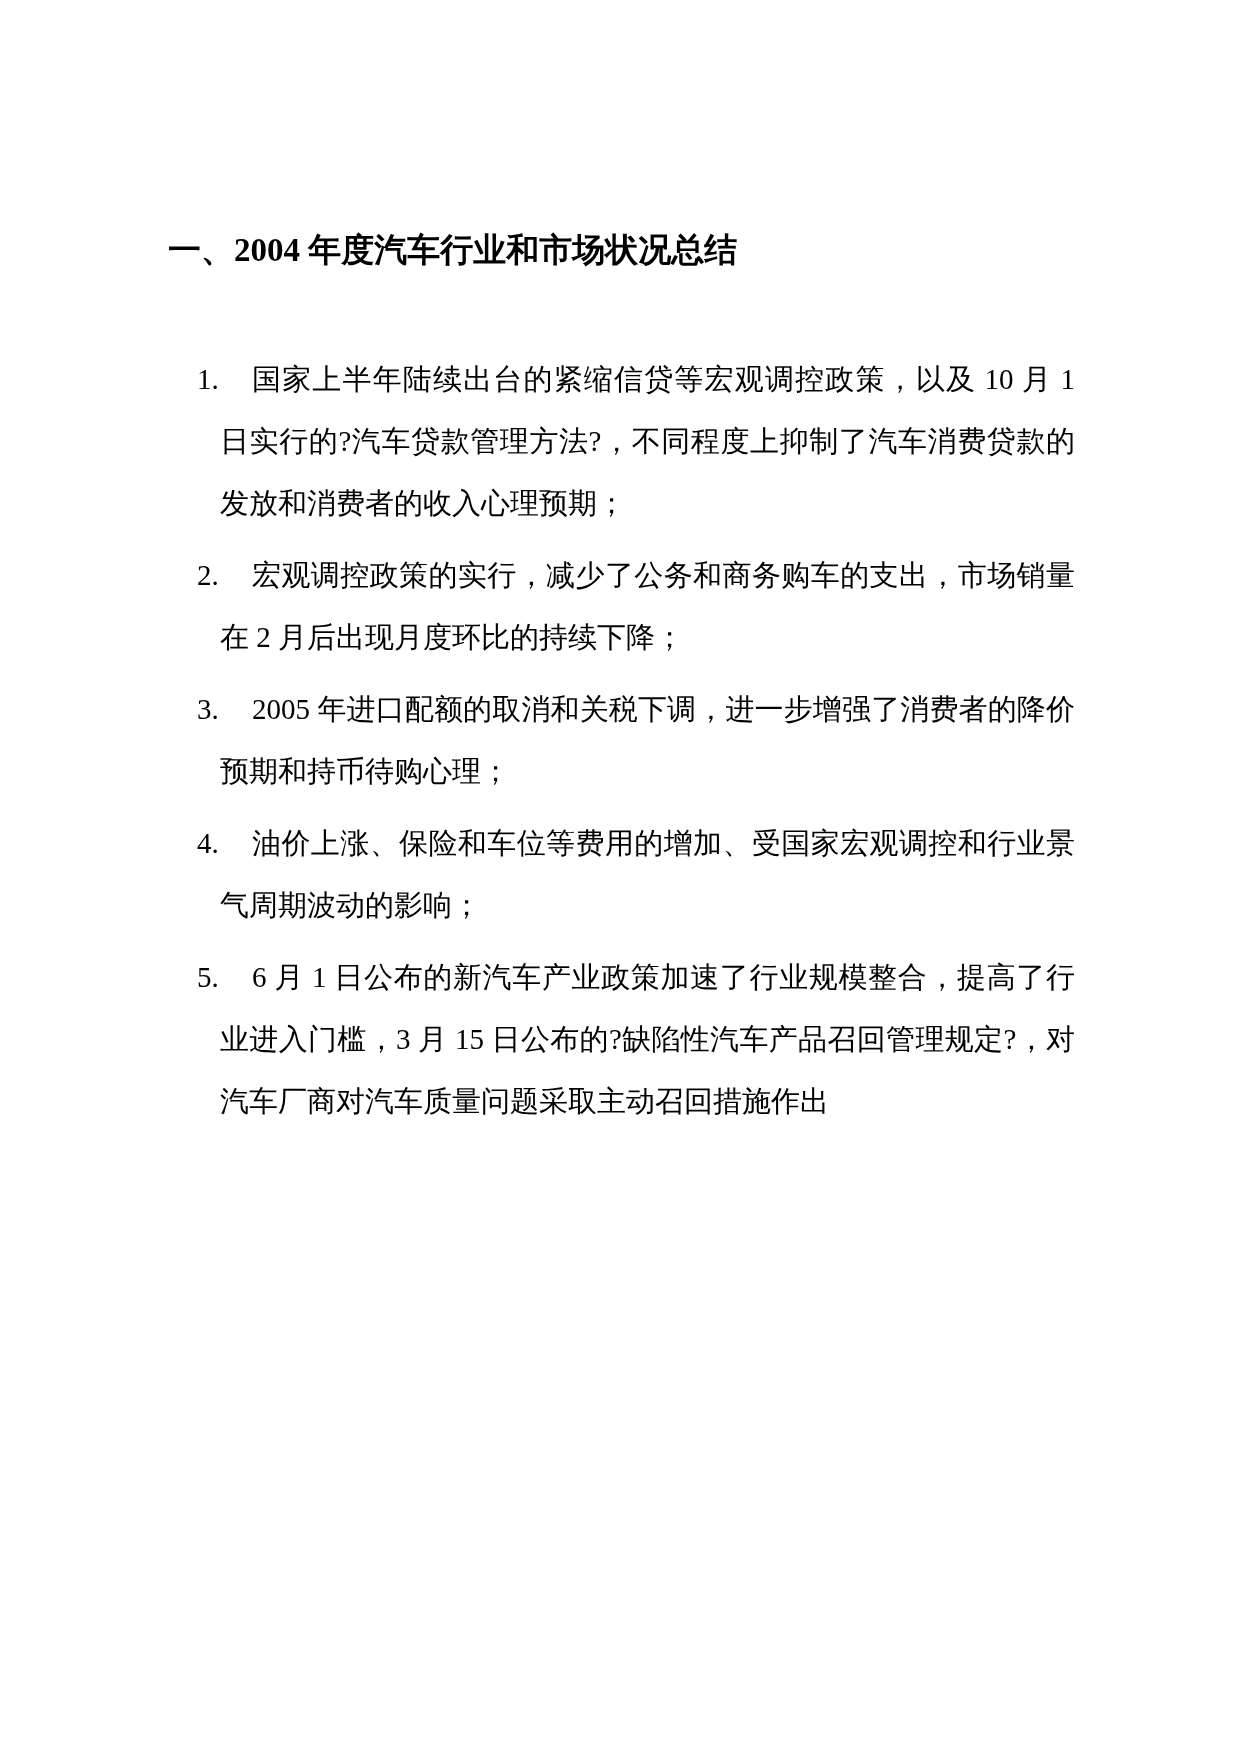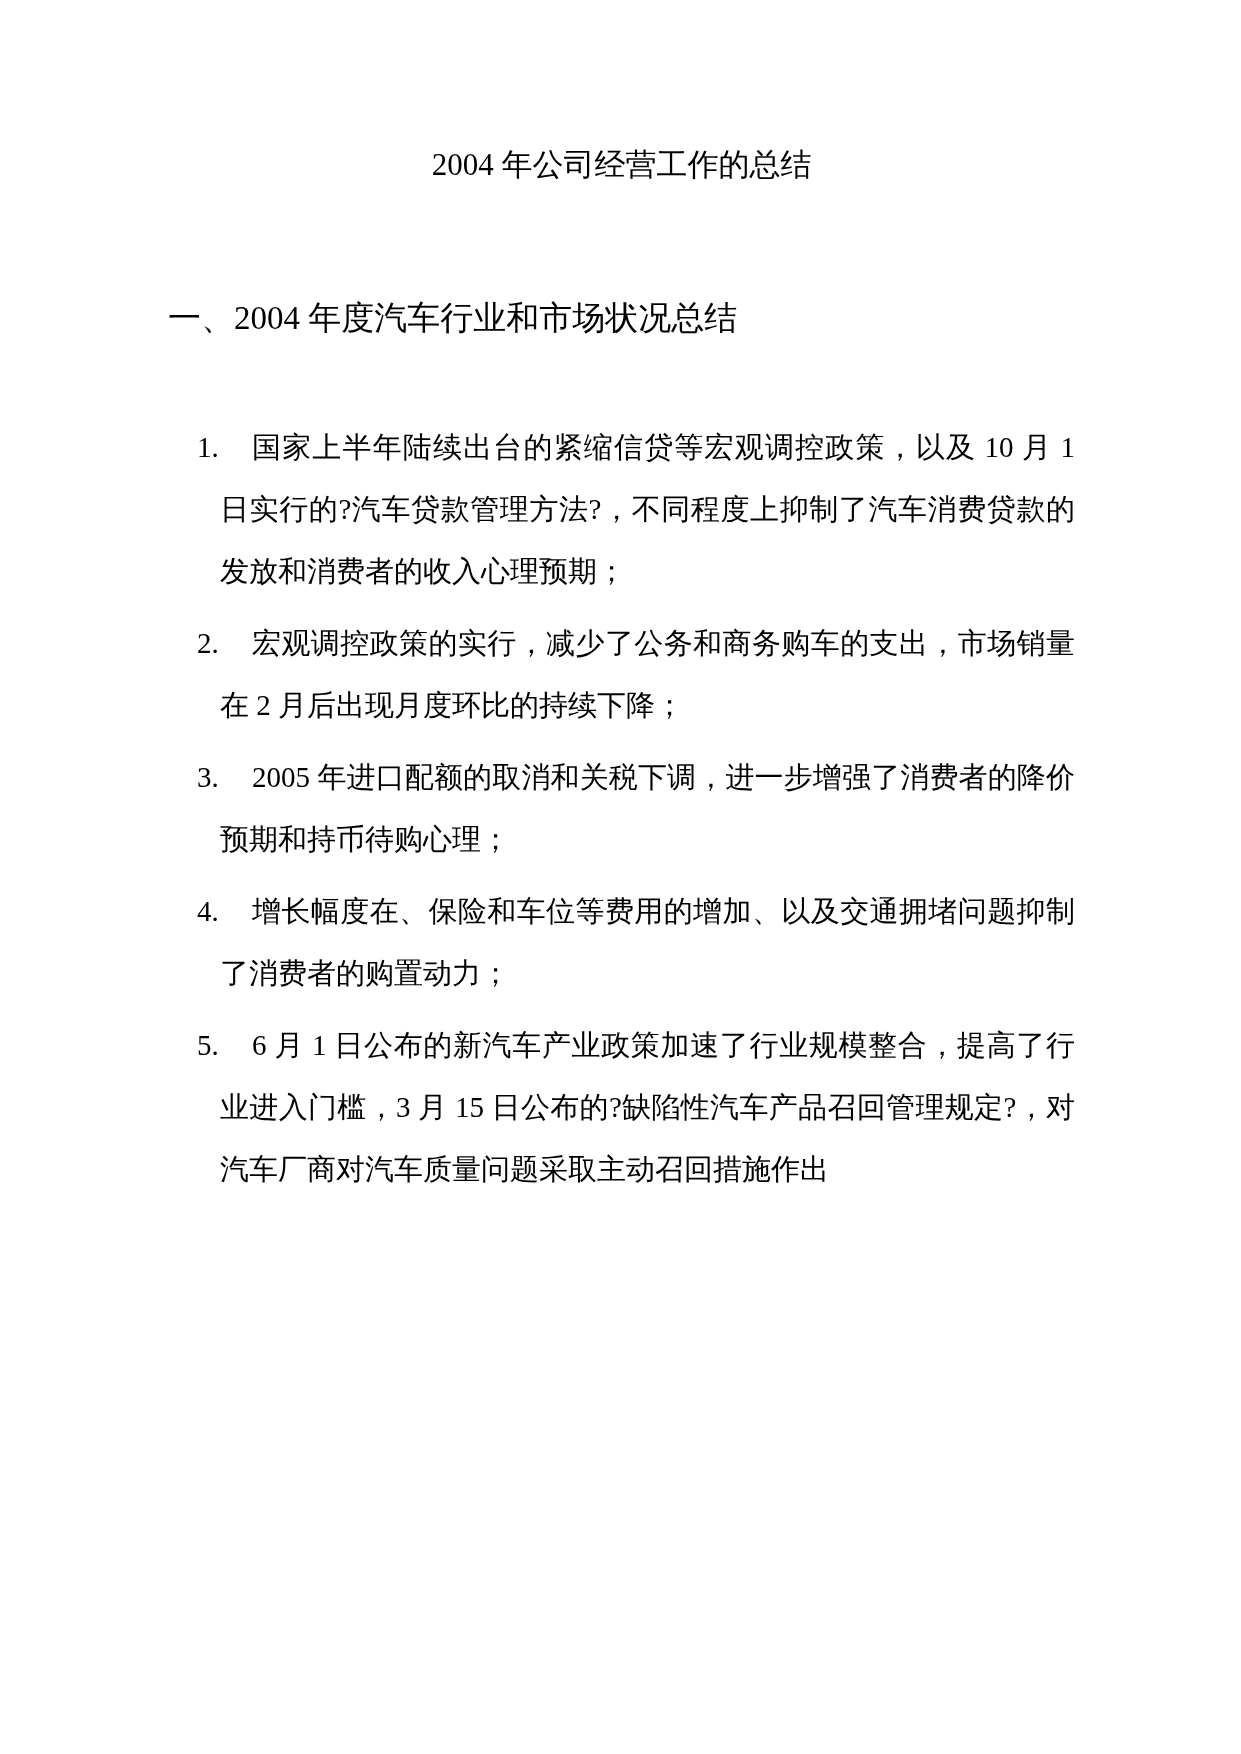--- a/index.html
+++ b/index.html
@@ -24,23 +24,23 @@
   }
   .doc-title {
     font-size: 31px;
     font-weight: normal;
     line-height: 44px;
     text-align: center;
     margin: 0;
   }
   .doc-heading {
     font-size: 33px;
-    font-weight: normal;
+    font-weight: bold;
     line-height: 46px;
-    margin: 108px 0 0 0;
+    margin: 84px 0 0 0;
   }
   .doc-body {
     margin-top: 75px;
     font-size: 29px;
     line-height: 62px;
   }
   .para {
     margin: 0 0 12px 0;
     text-align: justify;
     text-indent: 32px;
@@ -57,21 +57,20 @@
     left: 29px;
     top: 0;
     text-indent: 0;
   }
 </style>
 </head>
 <body>
 
 <div class="doc-page">
 
-  <h1 class="doc-title">2004 年公司经营工作的总结</h1>
 
   <h2 class="doc-heading">一、2004 年度汽车行业和市场状况总结</h2>
 
   <div class="doc-body">
 
 
 
     <div class="list-item">
       <span class="num">1.</span>
       <span>国家上半年陆续出台的紧缩信贷等宏观调控政策，以及 10 月 1 日实行的?汽车贷款管理方法?，不同程度上抑制了汽车消费贷款的发放和消费者的收入心理预期；</span>
@@ -82,21 +81,21 @@
       <span>宏观调控政策的实行，减少了公务和商务购车的支出，市场销量在 2 月后出现月度环比的持续下降；</span>
     </div>
 
     <div class="list-item">
       <span class="num">3.</span>
       <span>2005 年进口配额的取消和关税下调，进一步增强了消费者的降价预期和持币待购心理；</span>
     </div>
 
     <div class="list-item">
       <span class="num">4.</span>
-      <span>增长幅度在、保险和车位等费用的增加、以及交通拥堵问题抑制了消费者的购置动力；</span>
+      <span>油价上涨、保险和车位等费用的增加、受国家宏观调控和行业景气周期波动的影响；</span>
     </div>
 
     <div class="list-item">
       <span class="num">5.</span>
       <span>6 月 1 日公布的新汽车产业政策加速了行业规模整合，提高了行业进入门槛，3 月 15 日公布的?缺陷性汽车产品召回管理规定?，对汽车厂商对汽车质量问题采取主动召回措施作出</span>
     </div>
 
   </div>
 </div>
 

